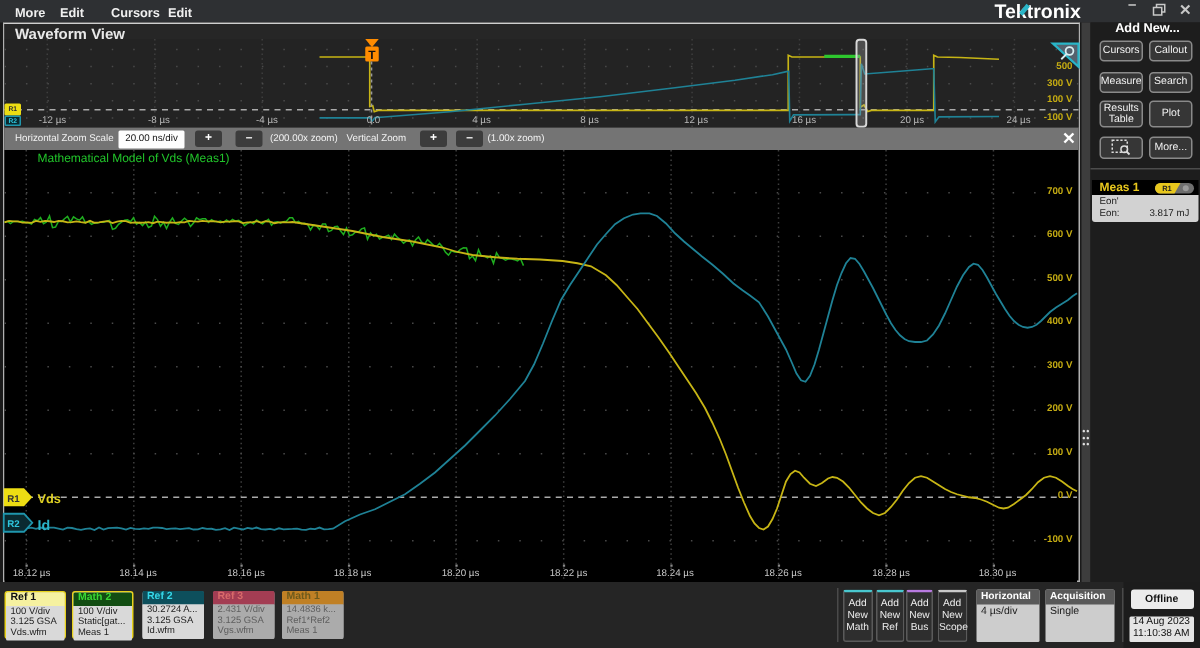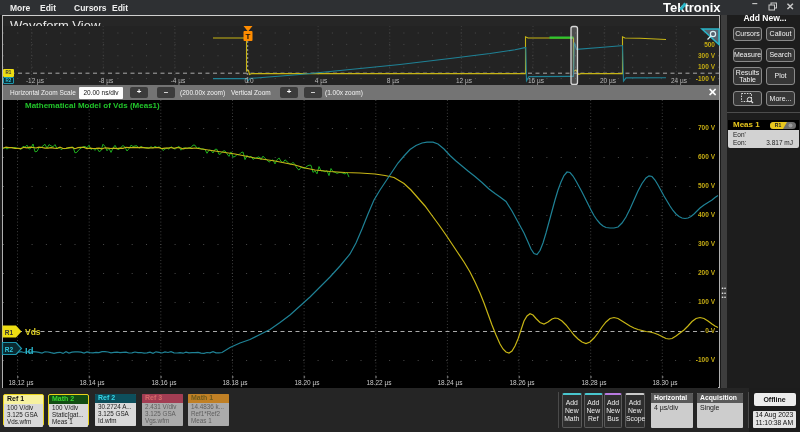--- a/index.html
+++ b/index.html
@@ -7,30 +7,30 @@
 
 #menubar{left:0;top:0;width:800px;height:15px;background:#2e3033;color:#f0f0f0;font-size:8.5px;font-weight:bold}
 #menubar span.mi{position:absolute;top:2px}
 #logo{position:absolute;left:663px;top:0px;font-size:13px;font-weight:bold;color:#fff;letter-spacing:0px}
 #logo .k{color:#fff;position:relative}
 #logo .k i{position:absolute;left:1.5px;top:4.5px;width:8px;height:3px;background:#29b5c8;transform:rotate(-52deg);font-style:normal}
 .wc{position:absolute;top:1px;color:#c8c8c8;font-size:10px}
 
 #win{left:2px;top:15px;width:718px;height:373px;border:1px solid #b0b0b0;border-top:1px solid #cfcfcf;background:#000}
 #tabbar{left:3px;top:16px;width:716px;height:10px;background:#262626;color:#e8e8e8;font-size:8px}
-#tabbar span{position:absolute;left:7px;top:1.5px;font-weight:normal;font-size:13px}
+#tabbar span{position:absolute;left:7px;top:1.5px;font-weight:bold;font-size:10px}
 #ovplot{left:3px;top:26px;width:716px;height:59px;background:#232323}
 #zoombar{left:3px;top:85px;width:716px;height:15px;background:#747474;color:#f2f2f2;font-size:6.5px}
 .zb{position:absolute;top:4px;color:#f2f2f2}
 .zbtn{position:absolute;top:2px;width:18px;height:11px;background:#3c3c3c;border-radius:2px;color:#fff;text-align:center;font-size:8px;font-weight:bold;line-height:10px}
 #hzinput{position:absolute;left:76px;top:1.5px;width:44px;height:12px;background:#fdfdfd;border-radius:1px;color:#111;font-size:6.5px;text-align:center;line-height:12px}
 #zclose{position:absolute;left:705px;top:1px;color:#fff;font-size:11px;font-weight:bold}
 
 #mainplot{left:3px;top:100px;width:715px;height:288px;background:#000}
-#mtitle{left:25px;top:101px;color:#21c42a;font-size:8px;font-weight:bold}
+#mtitle{left:25px;top:101px;color:#21c42a;font-size:8px;font-weight:normal}
 .vlab{position:absolute;right:2px;color:#c4ab12;font-size:6.5px;font-weight:bold;text-align:right;width:40px}
 .ovlab{position:absolute;top:51px;width:60px;text-align:center;color:#b9b9b9;font-size:6.5px}
 .mlab{position:absolute;top:279px;width:60px;text-align:center;color:#c9c9c9;font-size:6.5px}
 
 .chbadge{position:absolute;font-size:6.5px;font-weight:bold;text-align:center;line-height:11px;height:11px;width:17px}
 
 #split{left:721px;top:15px;width:6px;height:417px;background:#3d3d3d}
 #splitdots{left:721.5px;top:286px;width:5px;height:16px;color:#e0e0e0;font-size:6px;line-height:4.5px;letter-spacing:0.5px}
 
 #sidebar{left:727px;top:15px;width:73px;height:417px;background:#1d1d1d}

